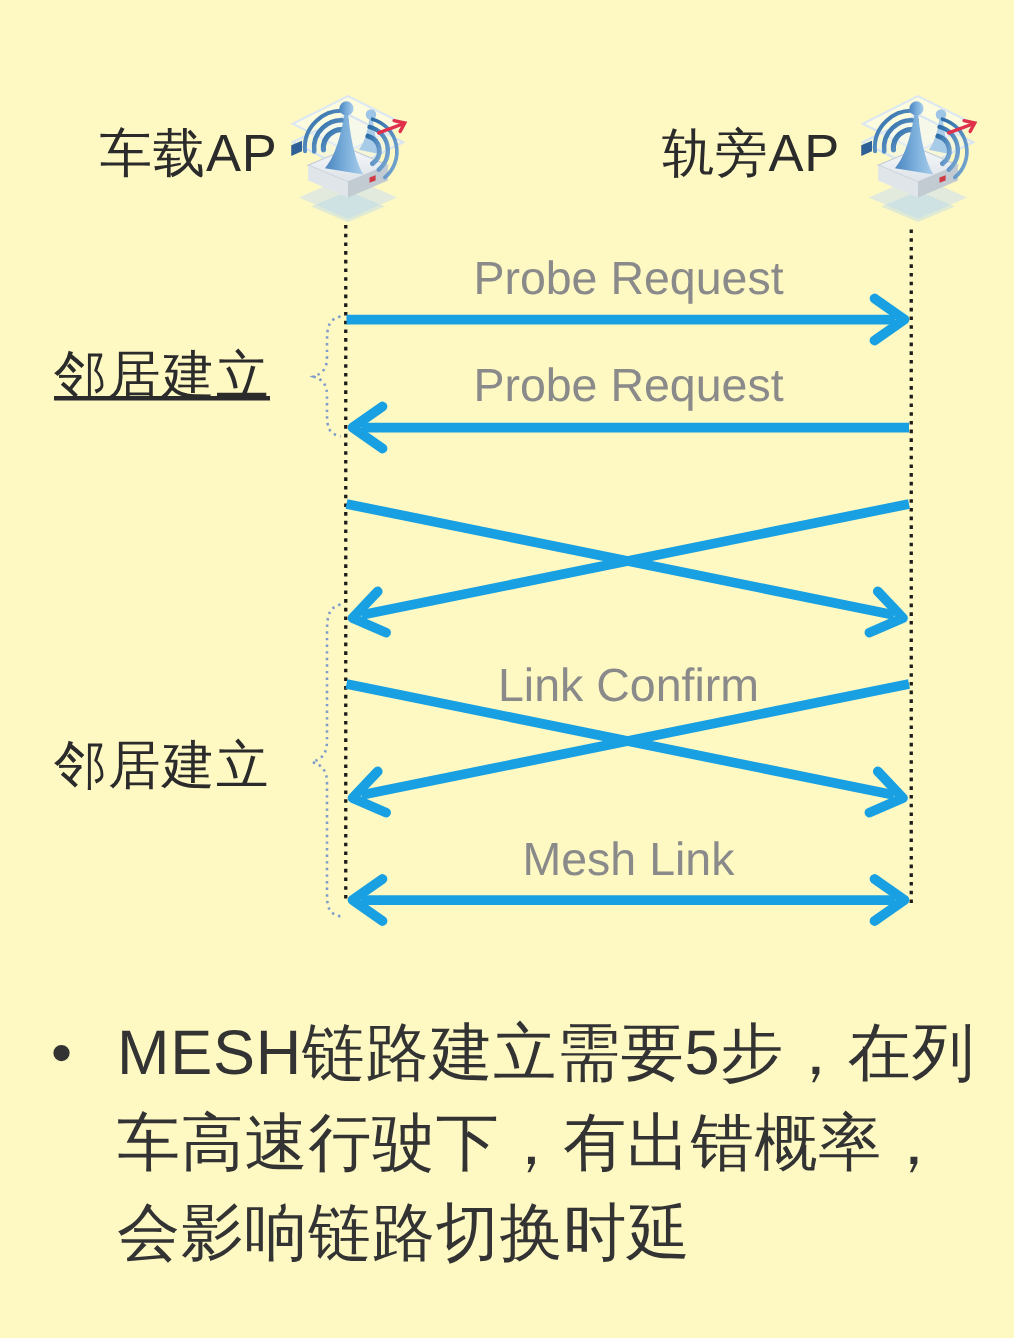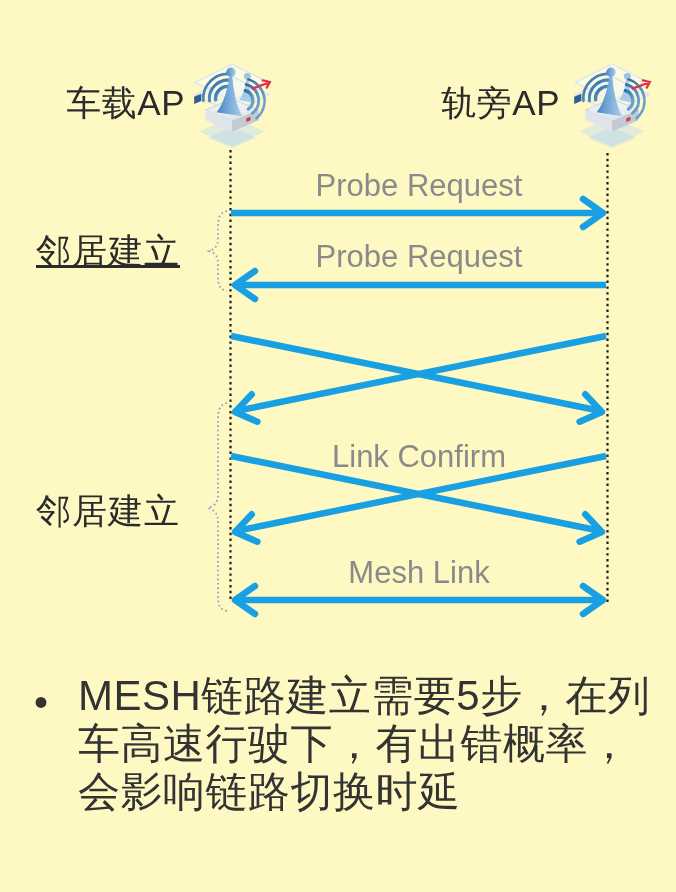--- a/index.html
+++ b/index.html
@@ -43,21 +43,21 @@
     position:absolute;left:30px;top:672px;width:640px;
     display:flex;align-items:flex-start;
   }
   .note .bullet{
     width:44px;flex:0 0 44px;
     font-size:40px;line-height:60px;color:#333333;text-align:left;
     padding-left:4px;
   }
   .note .note-text{
     width:612px;
-    font-size:42px;line-height:48px;color:#333333;
+    font-size:42px;line-height:60px;color:#333333;
     letter-spacing:0.5px;
   }
 </style>
 </head>
 <body>
 
 <div class="stage">
 
   <svg class="diagram-svg" width="676" height="640" viewBox="0 0 676 640">
     <defs>

